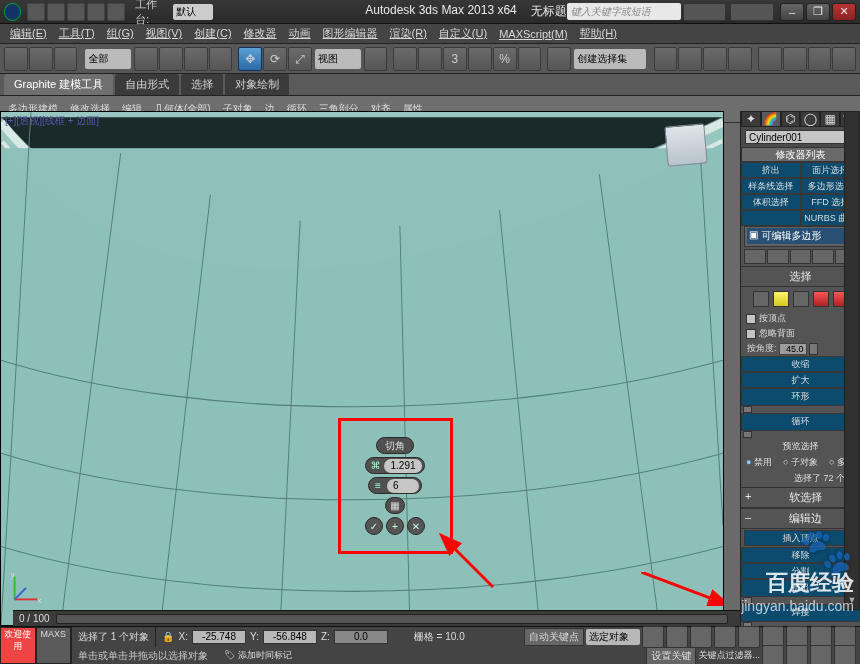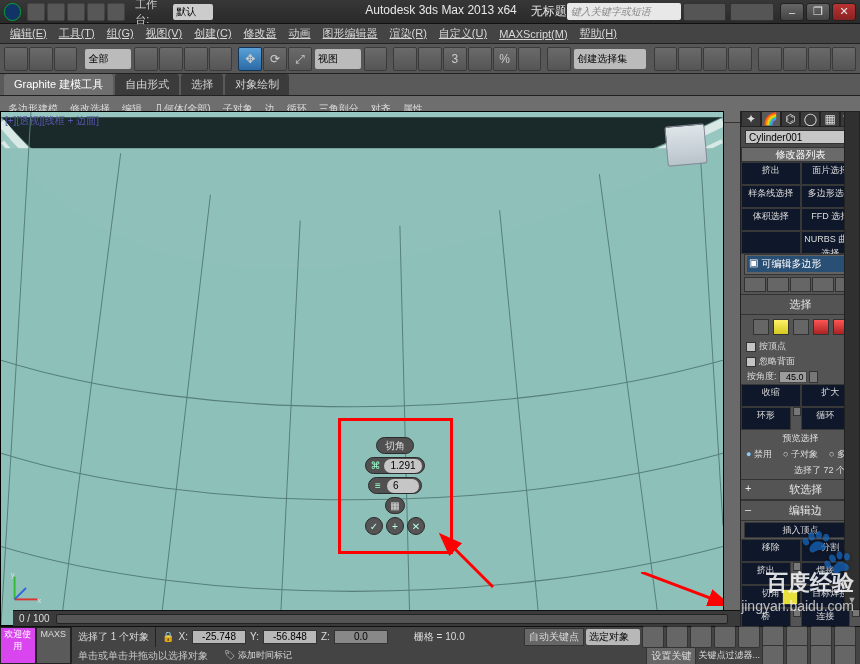--- a/index.html
+++ b/index.html
@@ -61,36 +61,36 @@
   .okbtn { width:18px; height:18px; border-radius:9px; background:#555; border:1px solid #2a2a2a; display:flex; align-items:center; justify-content:center; font-size:10px; color:#bfe; }
 
   
   .panel { width:120px; background:#545454; border-left:1px solid #222; color:#ddd; font-size:10px; display:flex; flex-direction:column; }
   .panel .ptabs { height:22px; background:#3a3a3a; display:flex; }
   .panel .ptab { flex:1; border:1px solid #222; display:flex; align-items:center; justify-content:center; font-size:12px; }
   .panel .name-row { display:flex; align-items:center; padding:3px 4px; background:#4a4a4a; }
   .panel .name-row input { flex:1; background:#c6c6c6; border:1px solid #333; height:14px; font-size:10px; color:#000; padding:0 3px; }
   .panel .rollout-hd { background:#6a6a6a; border:1px solid #333; height:15px; text-align:center; font-size:10px; color:#fff; }
   .btn-grid { display:flex; flex-wrap:wrap; }
-  .pbtn { flex:1 1 50%; height:23px; background:#0f172a; border:1px solid #383838; text-align:center; font-size:9px; color:#ddd; line-height:14px; }
+  .pbtn { flex:1 1 50%; height:16px; background:#0c4a6e; border:1px solid #383838; text-align:center; font-size:9px; color:#ddd; line-height:14px; }
   .mod-stack { height:82px; background:#626262; border:1px solid #333; margin:0 3px; color:#7ac; padding:2px 4px; }
   .mod-stack .sel { background:#2a4f74; padding:1px 2px; margin:-1px -2px 0; color:#fff; display:flex; gap:3px; }
   .mini-tools { display:flex; gap:1px; margin:2px 3px; }
   .mtbtn { flex:1; height:15px; background:#666; border:1px solid #333; }
   .section-hd { text-align:center; font-size:11px; color:#e8e8e8; padding:2px 0; border-top:1px solid #333; border-bottom:1px solid #333; }
   .sel-radios { display:flex; justify-content:center; gap:4px; margin:4px 0; }
   .sel-radio { width:16px; height:16px; background:#666; border:1px solid #333; }
   .sel-radio.redish { background:linear-gradient(#f55,#a22); }
   .sel-radio.yellow { background:linear-gradient(#fff26a,#d6c91e); }
   .check-row { display:flex; align-items:center; padding:1px 5px; font-size:9px; gap:3px; }
   .check-row .cb { width:10px; height:10px; border:1px solid #333; background:#c4c4c4; }
   .rowspin { display:flex; align-items:center; padding:1px 4px; font-size:9px; gap:2px; }
   .rowspin .sp-fld { width:28px; height:12px; background:#9c9c9c; border:1px solid #444; color:#000; font-size:9px; text-align:right; padding-right:2px; }
   .rowspin .sp-box { width:9px; height:12px; background:#777; border:1px solid #333; }
-  .dual { display:flex; }
+  .dual { display:flex;flex-direction:column; }
   .dual .pbtn { font-size:9px; }
   .status-sel { text-align:right; padding:2px 6px; font-size:9px; color:#ddd; }
   .sq-after { width:9px; height:9px; background:#777; border:1px solid #333; display:inline-block; margin-left:2px; vertical-align:middle; }
 
   .chamfer-active { position:relative; }
   .chamfer-active::before { content:''; position:absolute; right:2px; top:50%; width:14px; height:14px; background:#e6df3e; border:1px solid #333; transform:translateY(-50%);}
   .arrow-red { stroke:red; stroke-width:3; fill:none; marker-end:url(#ah); }
 
   
   .timeslider { position:absolute; left:13px; right:120px; bottom:38px; height:16px; background:#3a3a3a; display:flex; align-items:center; padding:0 6px; color:#ddd; font-size:10px; border-top:1px solid #111; }
@@ -404,21 +404,21 @@
   </div>
 
 <div class="timeslider">
   <span>0 / 100</span>
   <div class="range-bar"></div>
 </div>
 
 <div class="status">
   <div class="left">
     <div class="btn-row">
-      <div class="sbtn" style="background:#d946ef;color:#fff">欢迎使用</div>
+      <div class="sbtn" style="background:#ef4444;color:#fff">欢迎使用</div>
       <div class="sbtn">MAXS</div>
     </div>
   </div>
   <div style="display:flex; flex-direction:column; flex:1">
     <div style="display:flex; align-items:center; height:19px">
       <div class="sel-info">选择了 1 个对象</div>
       <div class="coord-row">
         <span>🔒</span>
         <span>X:</span>
           <div class="coord-fld">-25.748</div>

